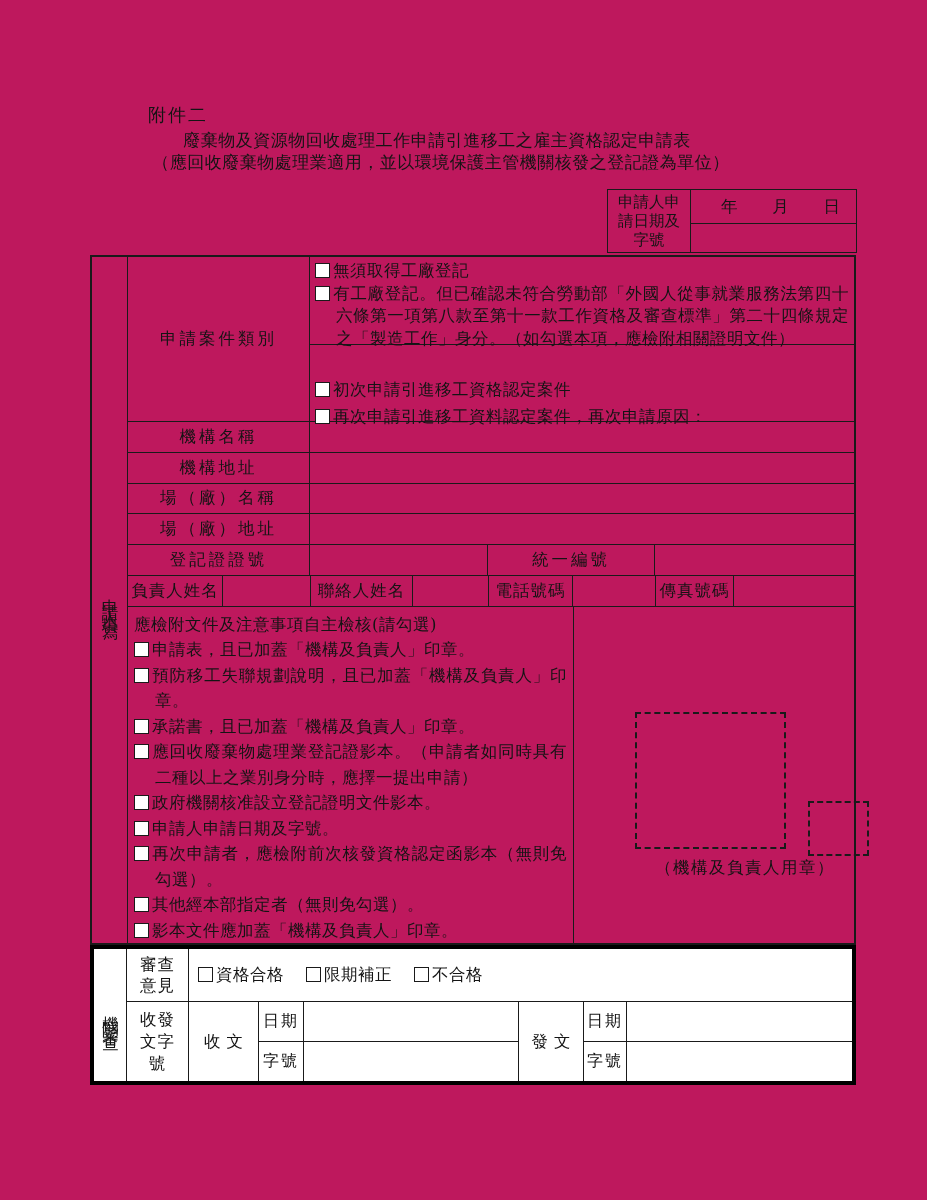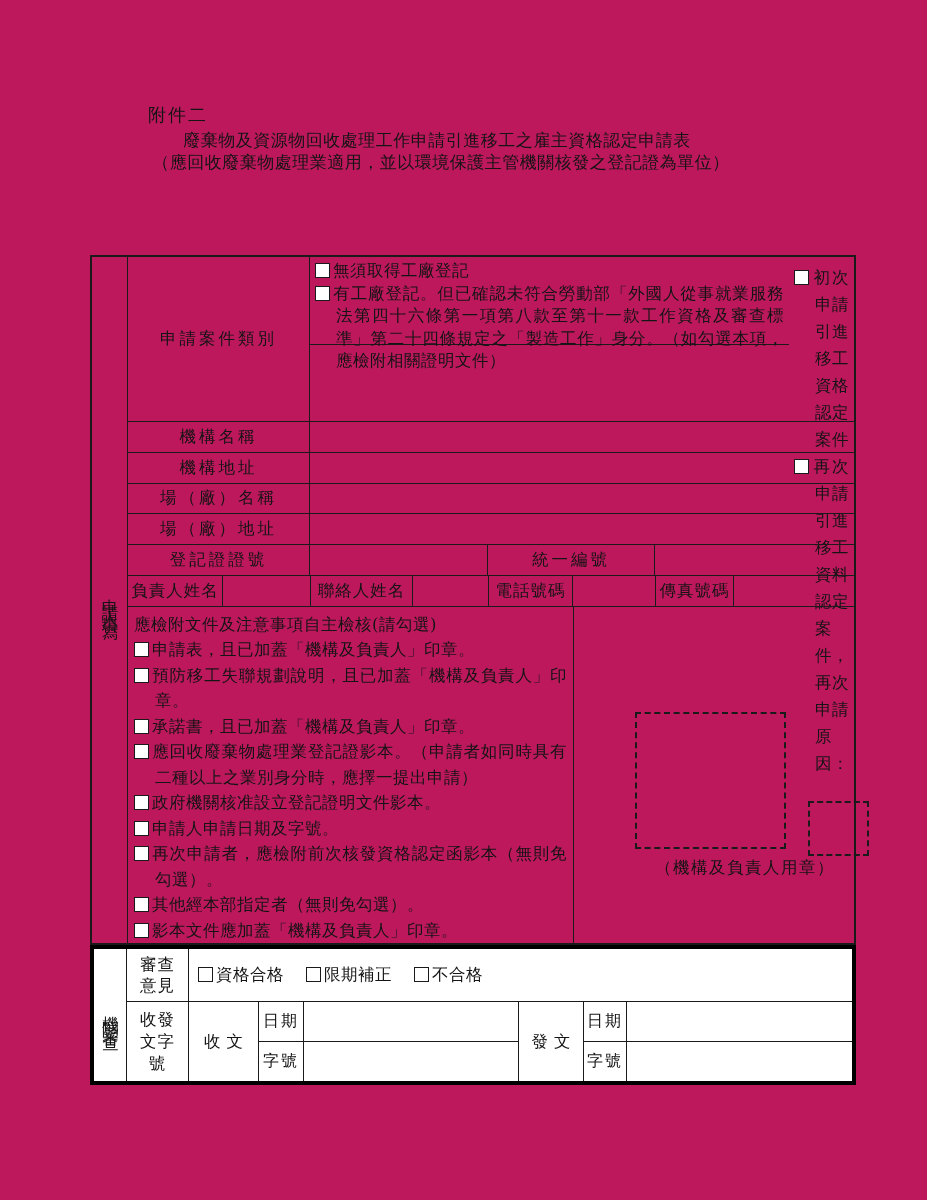--- a/index.html
+++ b/index.html
@@ -30,21 +30,21 @@
   .vtext { writing-mode:vertical-rl; text-orientation:upright; font-size:16.5px; letter-spacing:6px; }
   .lbl { display:flex; align-items:center; justify-content:center; text-align:center; font-size:16.5px; letter-spacing:3px; }
 
   
   .main-table { position:absolute; left:90px; top:255px; width:766px; height:690px; border:2px solid #1a1a1a; display:flex; }
   .main-table .strip { width:36px; border-right:1.5px solid #1a1a1a; }
   .main-table .rows { flex:1; display:flex; flex-direction:column; }
   .row { display:flex; }
   .r-case { height:165px; }
   .r-case .case-label { width:182px;text-align:center; }
-  .r-case .case-content { flex:1; display:flex; flex-direction:row; }
+  .r-case .case-content { flex:1; display:flex; flex-direction:column;gap:24px; }
   .opt-group-a { height:88px; border-bottom:1.5px solid #1a1a1a; padding:3px 5px 0 5px; }
   .opt-group-b { flex:1; padding:7px 5px 0 5px; }
   .opt-item { font-size:16.5px; line-height:22.5px; letter-spacing:0.5px; padding-left:21px; text-indent:-21px; text-align:justify; }
   .opt-group-b .opt-item { line-height:27px; }
 
   .r-simple { height:33px; }
   .r-simple .f-label { width:182px; }
   .r-simple .f-value { flex:1; }
 
   .r-reg { height:33px; }
@@ -99,20 +99,31 @@
 </style>
 </head>
 <body>
 
 <div class="page">
 
   <div class="attachment">附件二</div>
   <div class="title1">廢棄物及資源物回收處理工作申請引進移工之雇主資格認定申請表</div>
   <div class="title2">（應回收廢棄物處理業適用，並以環境保護主管機關核發之登記證為單位）</div>
 
+  <div class="date-box">
+    <div class="db-label">申請人申請日期及字號</div>
+    <div class="db-right">
+      <div class="db-ymd">
+        <span>年</span>
+        <span>月</span>
+        <span>日</span>
+      </div>
+      <div class="db-blank"></div>
+    </div>
+  </div>
 
   <div class="main-table">
     <div class="strip vstrip">
       <span class="vtext">申請人填寫</span>
     </div>
     <div class="rows">
 
       <div class="row rowB r-case">
         <div class="case-label lbl cellR">申請案件類別</div>
         <div class="case-content">

